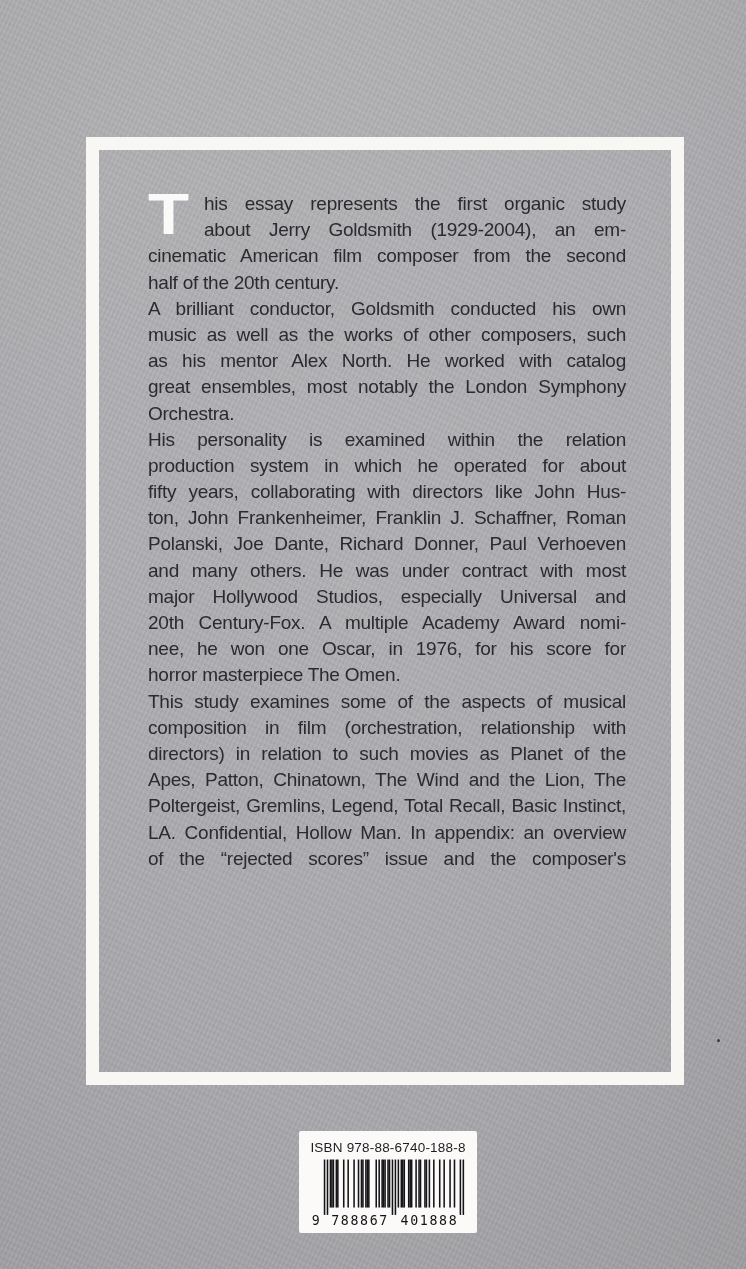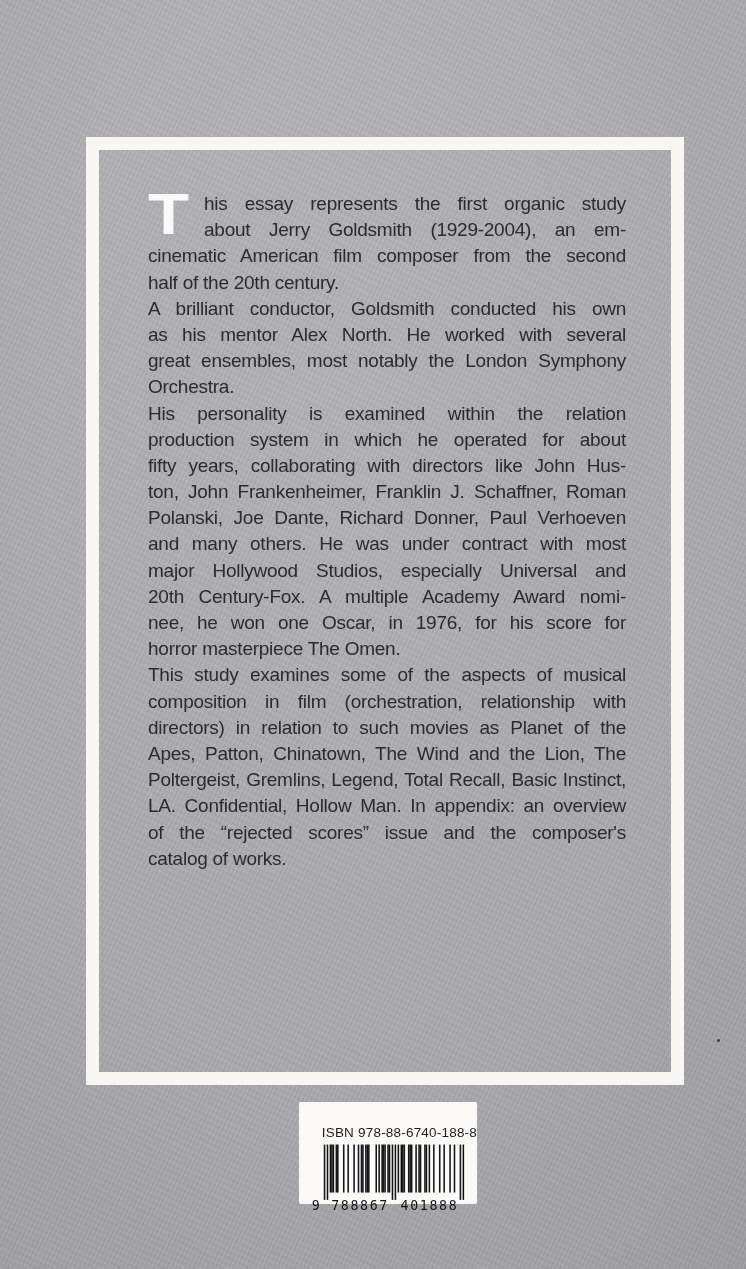--- a/index.html
+++ b/index.html
@@ -44,24 +44,24 @@
   }
   .line{
     text-align:justify;text-align-last:justify;
     height:26.2px;white-space:normal;
   }
   .line.last{text-align-last:left;}
   .line.indent{padding-left:56px;}
   .ital{}
 
   .barcode-label{
-    position:absolute;left:299px;top:1102px;width:178px;height:102px;
+    position:absolute;left:299px;top:1131px;width:178px;height:102px;
     background:#fbfaf8;border-radius:2px;z-index:3;
-    box-sizing:border-box;padding-top:23px;
-    text-align:right;
+    box-sizing:border-box;padding-top:9px;
+    text-align:center;
   }
   .isbn-line{
     font-size:13.5px;color:#1e1e22;letter-spacing:0.2px;line-height:15px;
     white-space:nowrap;
   }
   .ean-svg{display:block;margin:4px auto 0;width:158px;height:69px;}
   .ean-svg rect{fill:#141418;}
   .ean-svg text{
     fill:#141418;font-family:"DejaVu Sans Mono","Liberation Mono",monospace;
     font-size:9px;
@@ -79,41 +79,41 @@
   <div class="frame"></div>
 
   <div class="essay">
     <span class="dropcap">T</span>
     <div>
         <div class="line indent"><span>his essay represents the first organic study</span></div>
         <div class="line indent"><span>about Jerry Goldsmith (1929-2004), an em-</span></div>
         <div class="line"><span>cinematic American film composer from the second</span></div>
         <div class="line last"><span>half of the 20th century.</span></div>
         <div class="line"><span>A brilliant conductor, Goldsmith conducted his own</span></div>
-        <div class="line"><span>as his mentor Alex North. He worked with several</span></div>
+        <div class="line"><span>music as well as the works of other composers, such</span></div>
+        <div class="line"><span>as his mentor Alex North. He worked with catalog</span></div>
         <div class="line"><span>great ensembles, most notably the London Symphony</span></div>
         <div class="line last"><span>Orchestra.</span></div>
         <div class="line"><span>His personality is examined within the relation</span></div>
         <div class="line"><span>production system in which he operated for about</span></div>
         <div class="line"><span>fifty years, collaborating with directors like John Hus-</span></div>
         <div class="line"><span>ton, John Frankenheimer, Franklin J. Schaffner, Roman</span></div>
         <div class="line"><span>Polanski, Joe Dante, Richard Donner, Paul Verhoeven</span></div>
         <div class="line"><span>and many others. He was under contract with most</span></div>
         <div class="line"><span>major Hollywood Studios, especially Universal and</span></div>
         <div class="line"><span>20th Century-Fox. A multiple Academy Award nomi-</span></div>
         <div class="line"><span>nee, he won one Oscar, in 1976, for his score for</span></div>
         <div class="line last"><span>horror masterpiece </span><span class="ital">The Omen</span><span>.</span></div>
         <div class="line"><span>This study examines some of the aspects of musical</span></div>
         <div class="line"><span>composition in film (orchestration, relationship with</span></div>
         <div class="line"><span>directors) in relation to such movies as </span><span class="ital">Planet of the</span></div>
         <div class="line"><span class="ital">Apes, Patton, Chinatown, The Wind and the Lion, The</span></div>
         <div class="line"><span class="ital">Poltergeist, Gremlins, Legend, Total Recall, Basic Instinct,</span></div>
         <div class="line"><span class="ital">LA. Confidential, Hollow Man</span><span>. In appendix: an overview</span></div>
         <div class="line"><span>of the “rejected scores” issue and the composer's</span></div>
-        <div class="line last"><span>catalog of works.</span></div>
       </div>
   </div>
 
   <div class="barcode-label">
     <div class="isbn-line">ISBN 978-88-6740-188-8</div>
     <svg class="ean-svg" viewBox="0 0 107 46" preserveAspectRatio="xMidYMid meet">
       <text x="4.5" y="44.5" text-anchor="middle">9</text>
       <text x="34" y="44.5" text-anchor="middle" textLength="38" lengthAdjust="spacing">788867</text>
       <text x="81" y="44.5" text-anchor="middle" textLength="38" lengthAdjust="spacing">401888</text>
     <rect x="10" y="0" width="1.05" height="37.5"></rect>

